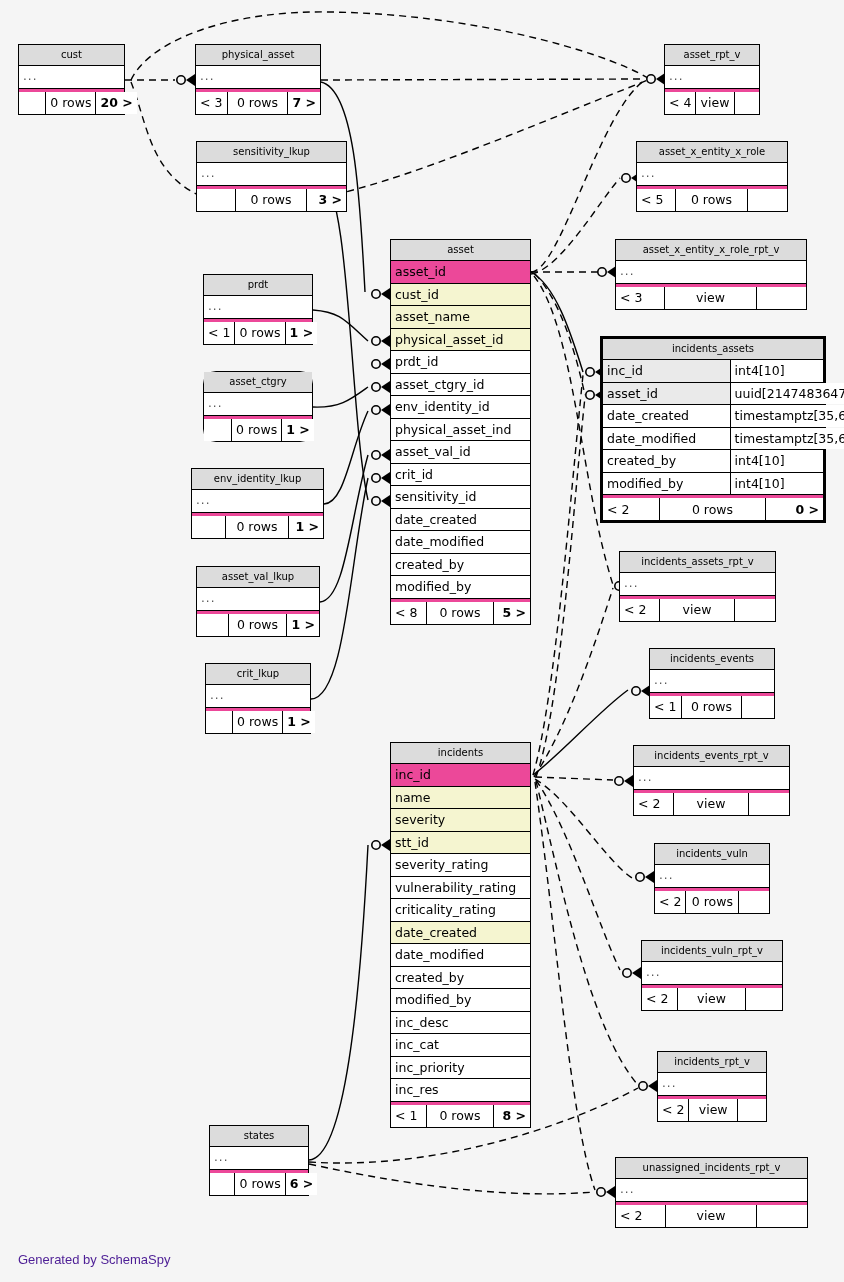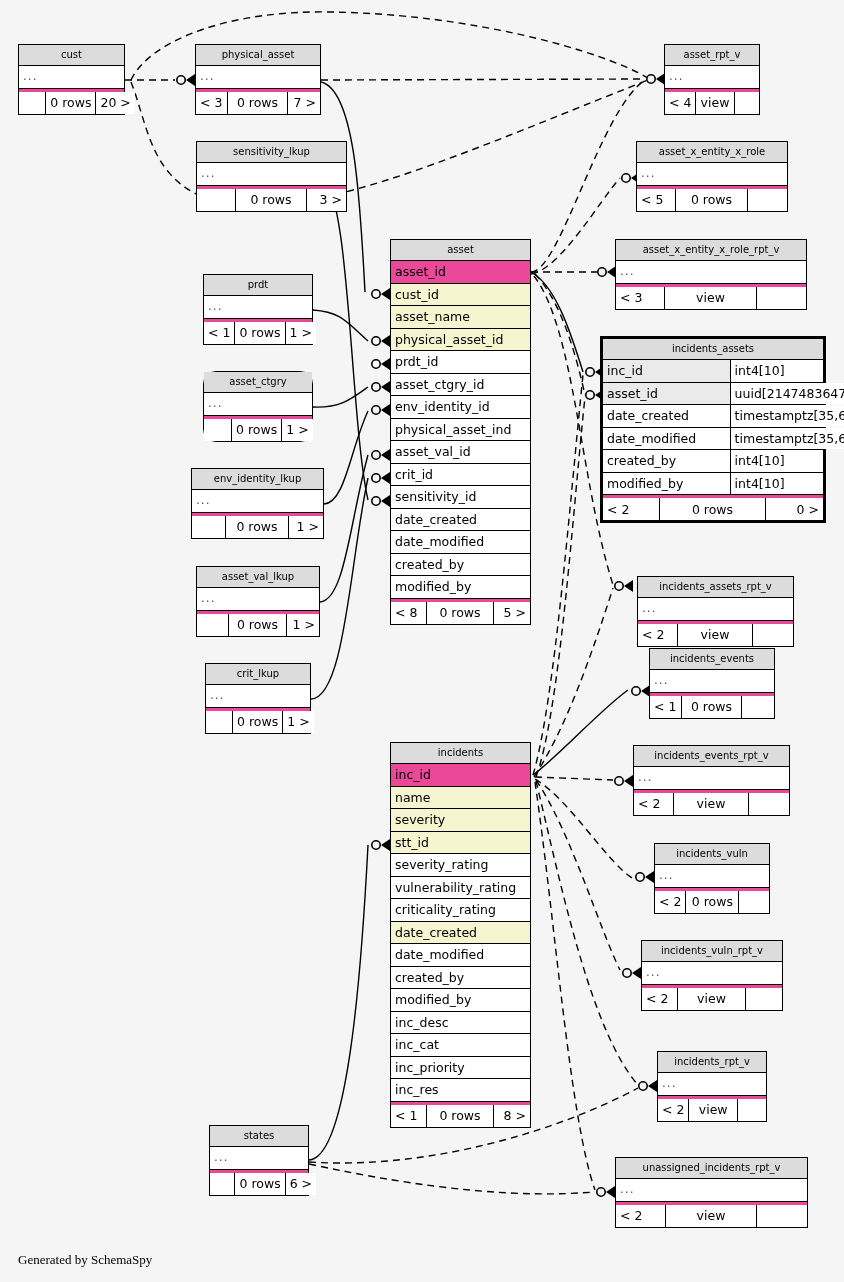--- a/index.html
+++ b/index.html
@@ -71,29 +71,29 @@
     font-size:12.5px;
   }
   .ftr > div{
     border-right:1px solid #000;
     padding:2px 4px;
     box-sizing:border-box;
     display:flex;align-items:center;
     background:#fff;
     white-space:nowrap;
   }
-  .ftr > div:last-child{border-right:none;}
+  .ftr > div:last-child{border-right:none;font-weight:bold;}
   .ftr .f-left{flex:0 0 26%;justify-content:flex-start;}
   .ftr .f-mid{flex:1 1 auto;justify-content:center;}
   .ftr .f-right{flex:0 0 26%;justify-content:flex-end;}
 
   .credit{
     position:absolute;left:18px;top:1252px;
-    font-size:13px;color:#000000;
-    font-family:Liberation Serif, serif;
+    font-size:13px;color:#4c1d95;
+    font-family:Liberation Sans, sans-serif;
   }
 </style>
 </head>
 <body>
 
 <div id="canvas">
 
   <svg class="edges" viewBox="0 0 844 1282" xmlns="http://www.w3.org/2000/svg">
     <g id="edge-layer" fill="none" stroke="#000" stroke-width="1.4">
         <path d="M125,80 L175,80" stroke="#000" fill="none" stroke-width="1.4" stroke-dasharray="7,5"></path>
@@ -512,21 +512,21 @@
           <div class="row ellipsis">
             <span class="cname">...</span>
           </div>
         </div>
         <div class="ftr">
           <div class="f-left">&lt; 3</div>
           <div class="f-mid">view</div>
           <div class="f-right"></div>
         </div>
       </div>
-      <div class="tbl" style="left: 637px; top: 551px; width: 157px; margin-top: 25px;">
+      <div class="tbl" style="left: 619px; top: 551px; width: 157px;">
         <div class="hdr">incidents_assets_rpt_v</div>
         <div class="rows">
           <div class="row ellipsis">
             <span class="cname">...</span>
           </div>
         </div>
         <div class="ftr">
           <div class="f-left">&lt; 2</div>
           <div class="f-mid">view</div>
           <div class="f-right"></div>

